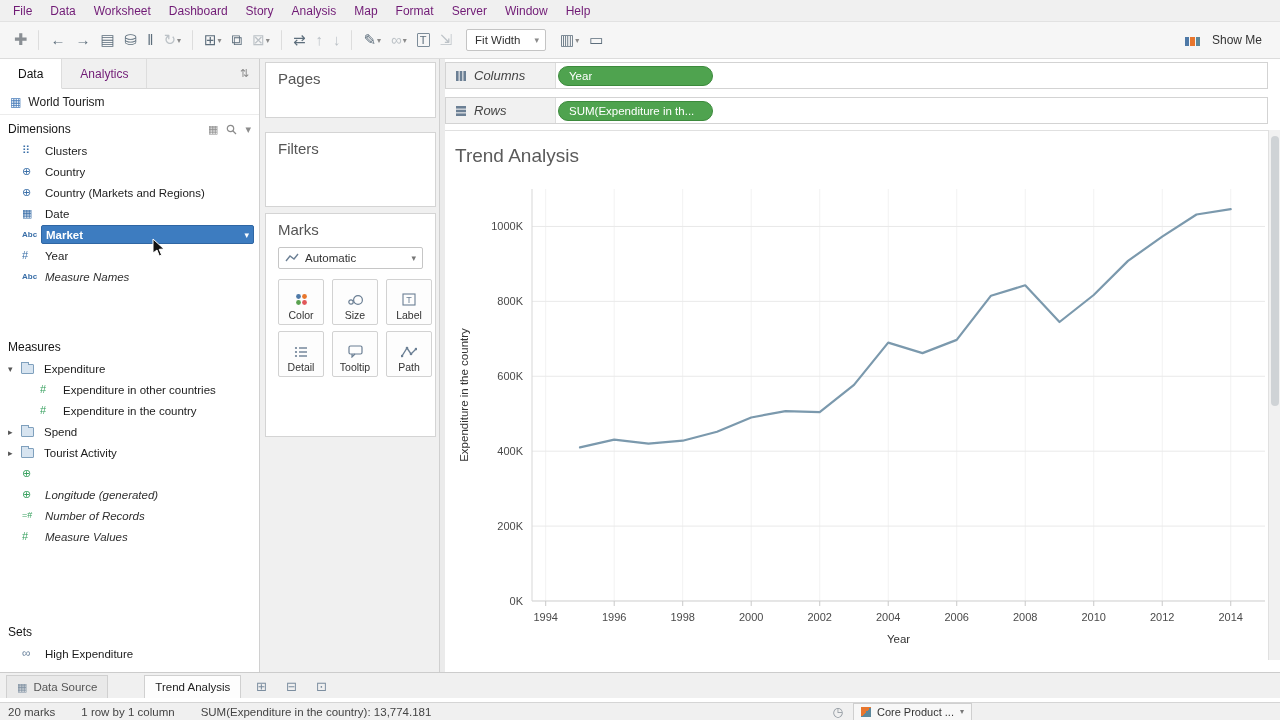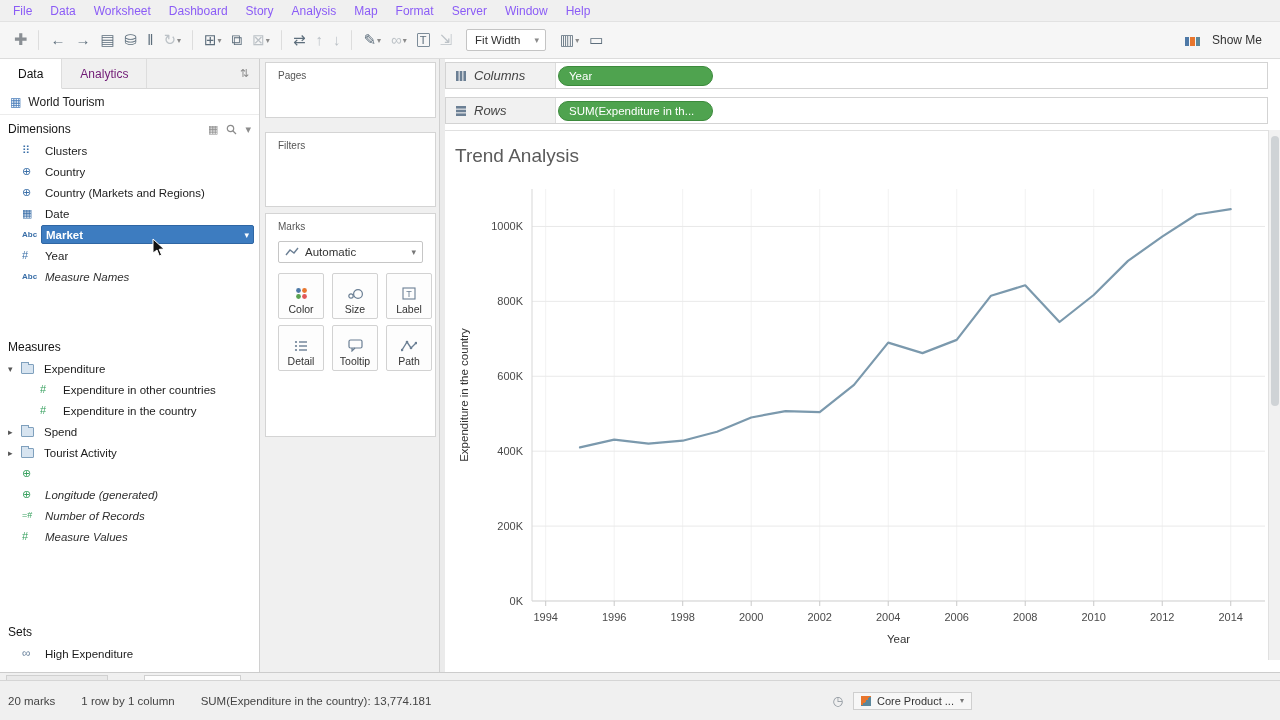--- a/index.html
+++ b/index.html
@@ -6,21 +6,21 @@
   html,body { width:1280px; height:720px; overflow:hidden; }
   body {
     font-family: "Liberation Sans", "DejaVu Sans", sans-serif;
     font-size: 12px; color:#1c1c1c; background:#fff; position:relative;
   }
   #app { position:relative; width:1280px; height:720px; background:#fff; }
 
   
   .menubar { position:absolute; top:0; left:0; right:0; height:22px; background:#f0f0f0;
              border-bottom:1px solid #e2e2e2; display:flex; align-items:center; padding-left:4px; }
-  .menu-item { padding:2px 9px; font-size:12px; color:#8b5cf6; cursor:default; }
+  .menu-item { padding:2px 9px; font-size:12px; color:#701a75; cursor:default; }
 
   
   .toolbar { position:absolute; top:22px; left:0; right:0; height:37px; background:#f6f6f6;
              border-bottom:1px solid #dcdcdc; display:flex; align-items:center; padding:0 10px; gap:2px; }
   .tb-item { display:inline-flex; align-items:center; gap:1px; padding:3px 4px; border-radius:2px; color:#5d6e7c; }
   .tb-glyph { font-size:15px; line-height:16px; }
   .tb-caret { font-size:8px; color:#8a8a8a; }
   .tb-item.disabled { color:#bcc2c7; }
   .tb-item.logo .tb-glyph { color:#8a8f94; font-size:16px; }
   .tb-item.sep { width:1px; height:20px; padding:0; background:#dddddd; margin:0 5px; pointer-events:none; }
@@ -69,21 +69,21 @@
   .flabel.italic { font-style:italic; color:#2f2f2f; }
   .field-row.selected .fwrap { background:var(--selection-blue,#3d7cc0); border:1px solid #2f66a3; }
   .field-row.selected .flabel { color:#fff; font-weight:bold; }
   .selcaret { margin-left:auto; color:#fff; font-size:9px; }
   .side-spacer { flex:1 1 auto; }
 
   
   .shelf-panel { position:absolute; top:59px; left:260px; width:180px; bottom:48px; background:#f0f0f0;
                  border-right:1px solid #d0d0d0; overflow:hidden; }
   .card { background:#fff; border:1px solid #d4d4d4; margin:0 3px 0 5px; }
-  .card-label { font-size:10px; color:#555; padding:7px 0 0 12px; }
+  .card-label { font-size:15px; color:#555; padding:7px 0 0 12px; }
   .card.pages  { margin-top:3px;  height:56px; }
   .card.filters{ margin-top:14px; height:75px; }
   .card.marks  { margin-top:6px;  height:224px; }
   .marks-dd { display:flex; align-items:center; gap:6px; height:22px; margin:9px 12px 10px 12px;
               border:1px solid #c6c6c6; background:#fff; padding:0 6px; font-size:11.5px; color:#333; border-radius:2px; }
   .marks-dd .dd-caret { margin-left:auto; font-size:9px; color:#777; }
   .marks-grid { display:grid; grid-template-columns:repeat(3,46px); gap:6px 8px; padding:0 12px; }
   .mark-btn { height:46px; border:1px solid #d2d2d2; border-radius:2px; background:#fdfdfd;
               display:flex; flex-direction:column; align-items:center; justify-content:flex-end; padding-bottom:3px; gap:3px; }
   .mark-btn-label { font-size:10.5px; color:#333; }
@@ -123,21 +123,21 @@
   .sheettabs { position:absolute; left:0; right:0; bottom:22px; height:26px; background:#f0f0f0;
                border-top:1px solid #ccc; display:flex; align-items:flex-end; padding-left:6px; }
   .stab { display:flex; align-items:center; gap:6px; height:23px; padding:0 10px; font-size:11.5px; color:#555;
           border:1px solid #d0d0d0; border-bottom:none; background:#e9e9e9; margin-right:2px; }
   .stab .stab-icon { color:#7c8ea0; font-size:11px; }
   .stab.active { background:#fdfdfd; color:#222; margin-left:34px; }
   .stab-btn { display:flex; align-items:center; justify-content:center; width:24px; height:23px; color:#7c8ea0;
               font-size:13px; margin-left:6px; }
 
   
-  .statusbar { position:absolute; left:0; right:0; bottom:0; height:40px; background:#f0f0f0;
+  .statusbar { position:absolute; left:0; right:0; bottom:0; height:18px; background:#f0f0f0;
                border-top:1px solid #d5d5d5; display:flex; align-items:center; padding:0 8px; font-size:11.5px; color:#444;text-align:center; }
   .sb-item { margin-right:26px; }
   .sb-right { margin-left:auto; display:flex; align-items:center; gap:10px; }
   .sb-icon { color:#8a929a; font-size:12px; }
   .product-dd { display:flex; align-items:center; gap:6px; border:1px solid #cfcfcf; background:#f7f7f7;
                 height:18px; padding:0 7px; font-size:11px; color:#333; margin-right:300px; }
   .product-cube { width:10px; height:10px; background:linear-gradient(135deg,#e8762d 0 50%,#5b879b 50% 100%); }
   .product-dd .dd-caret { font-size:8px; color:#777; }
 
   

